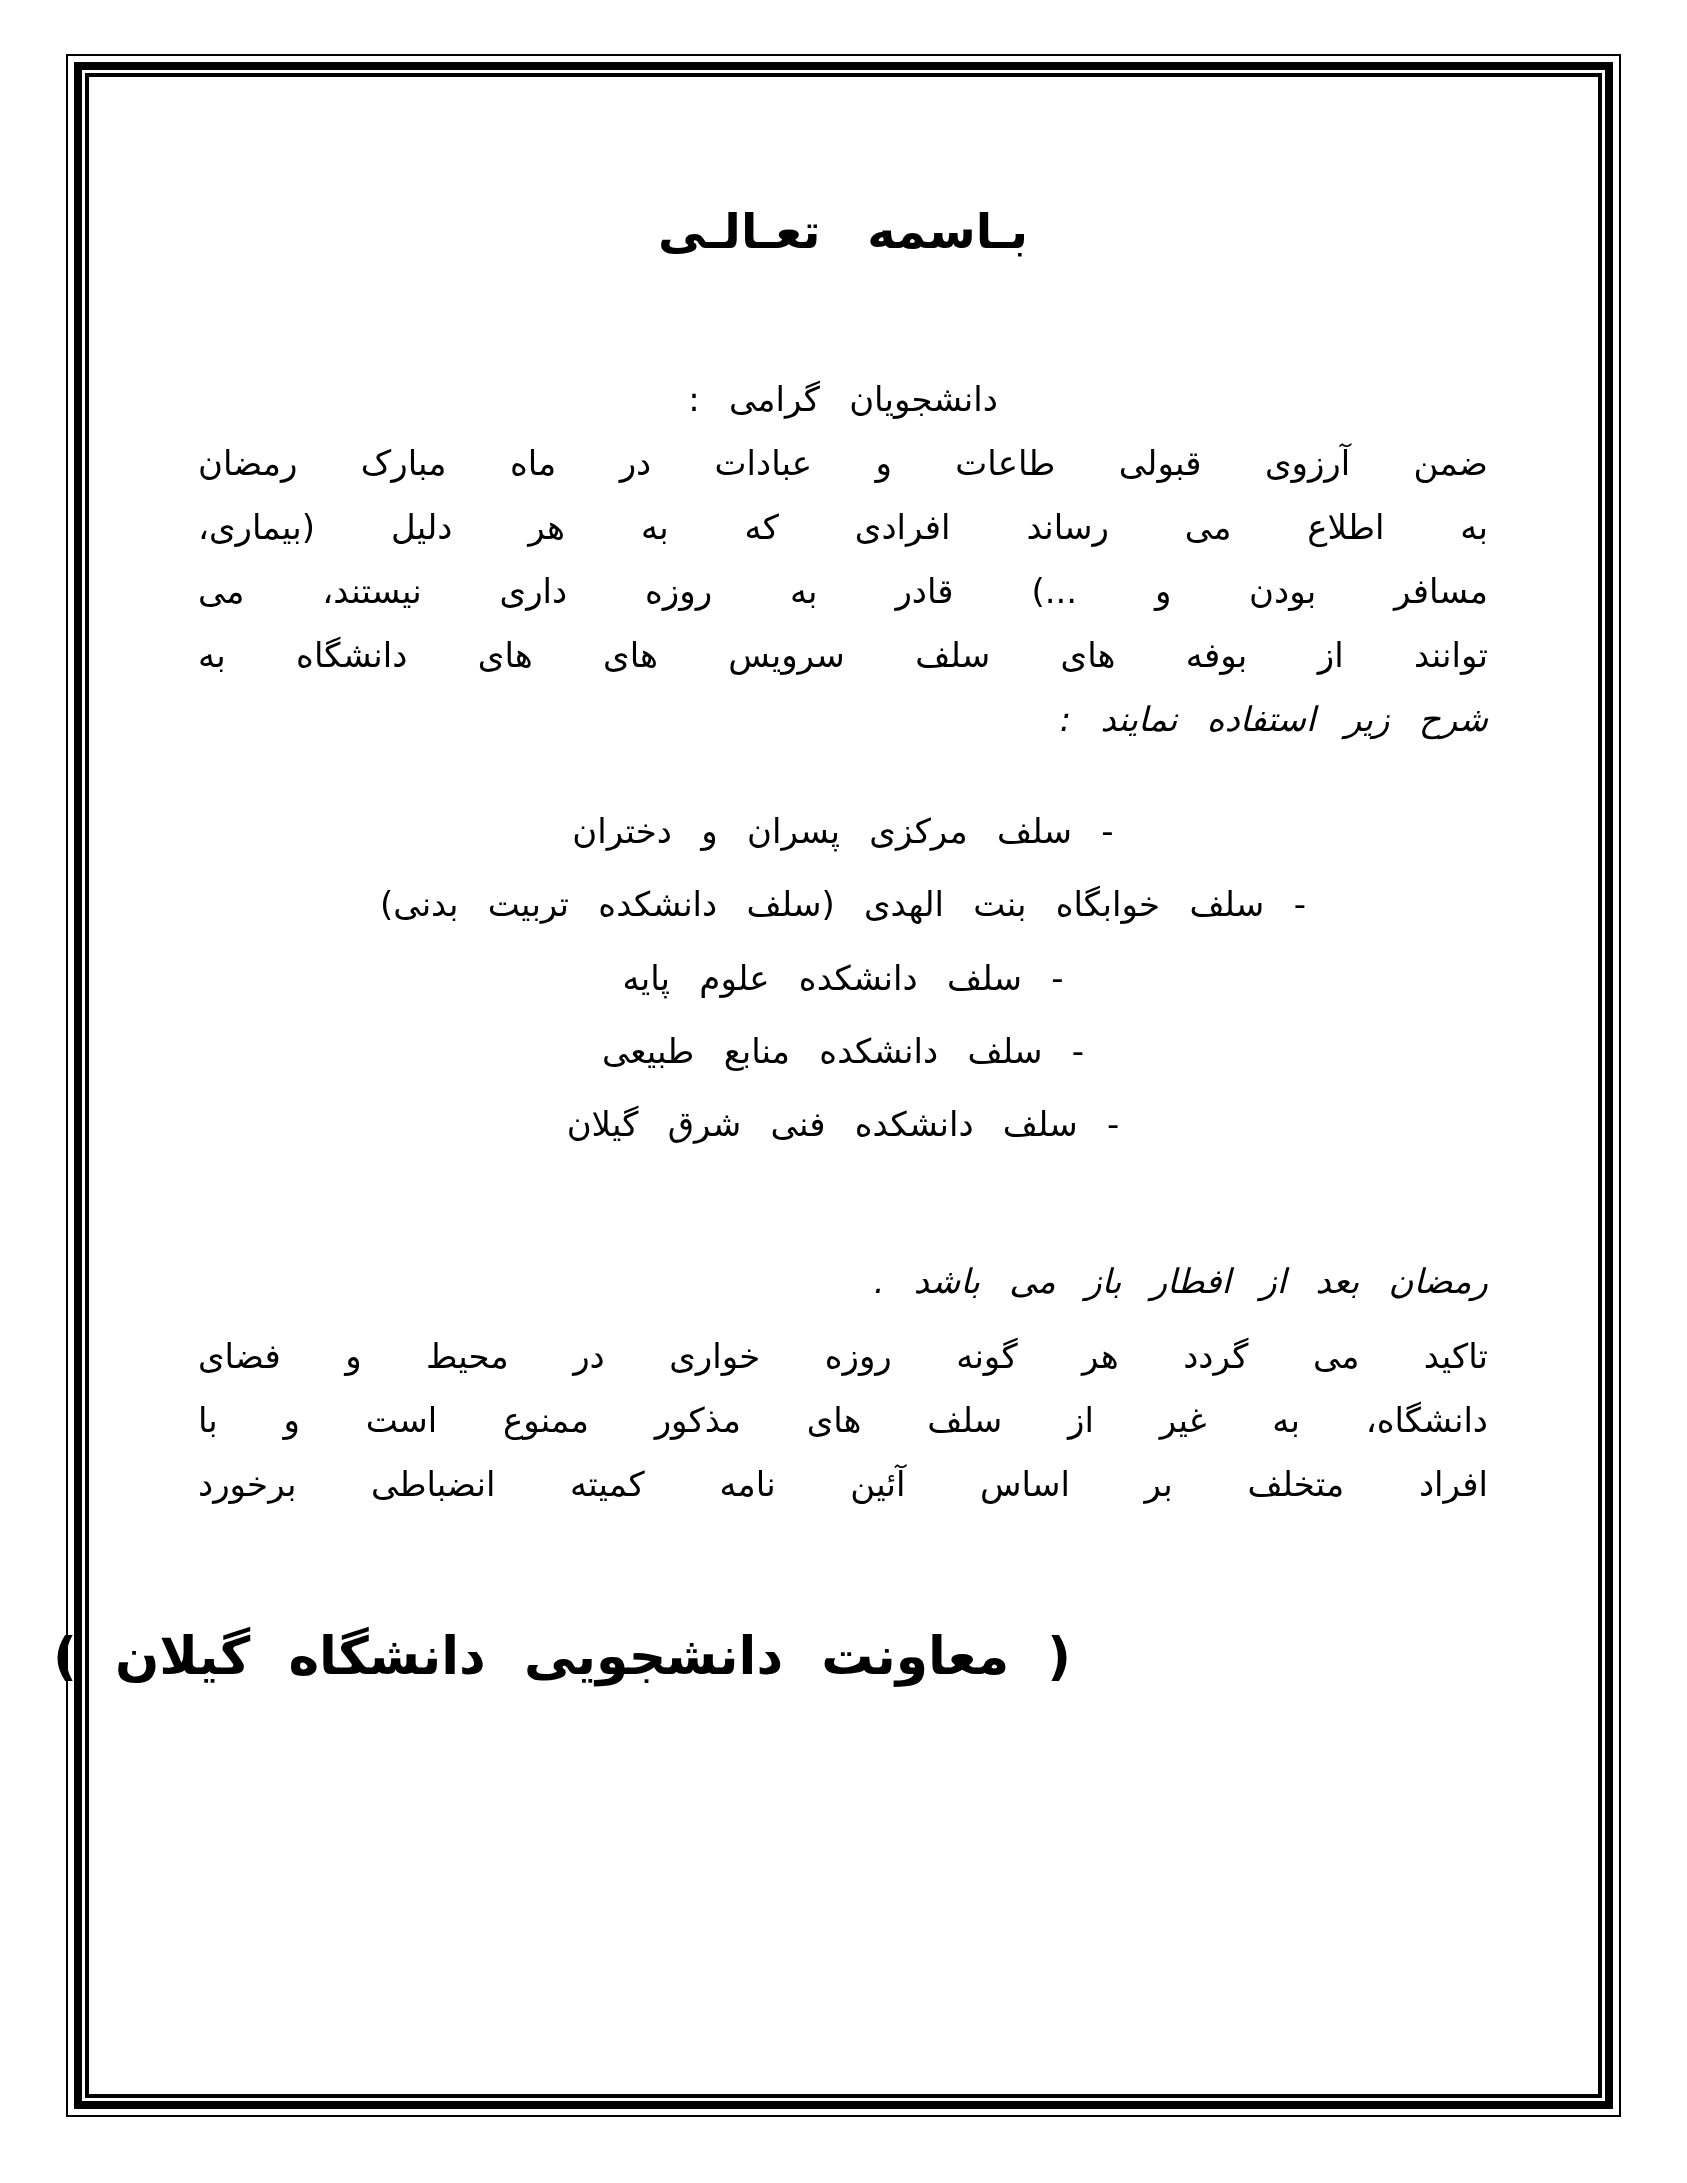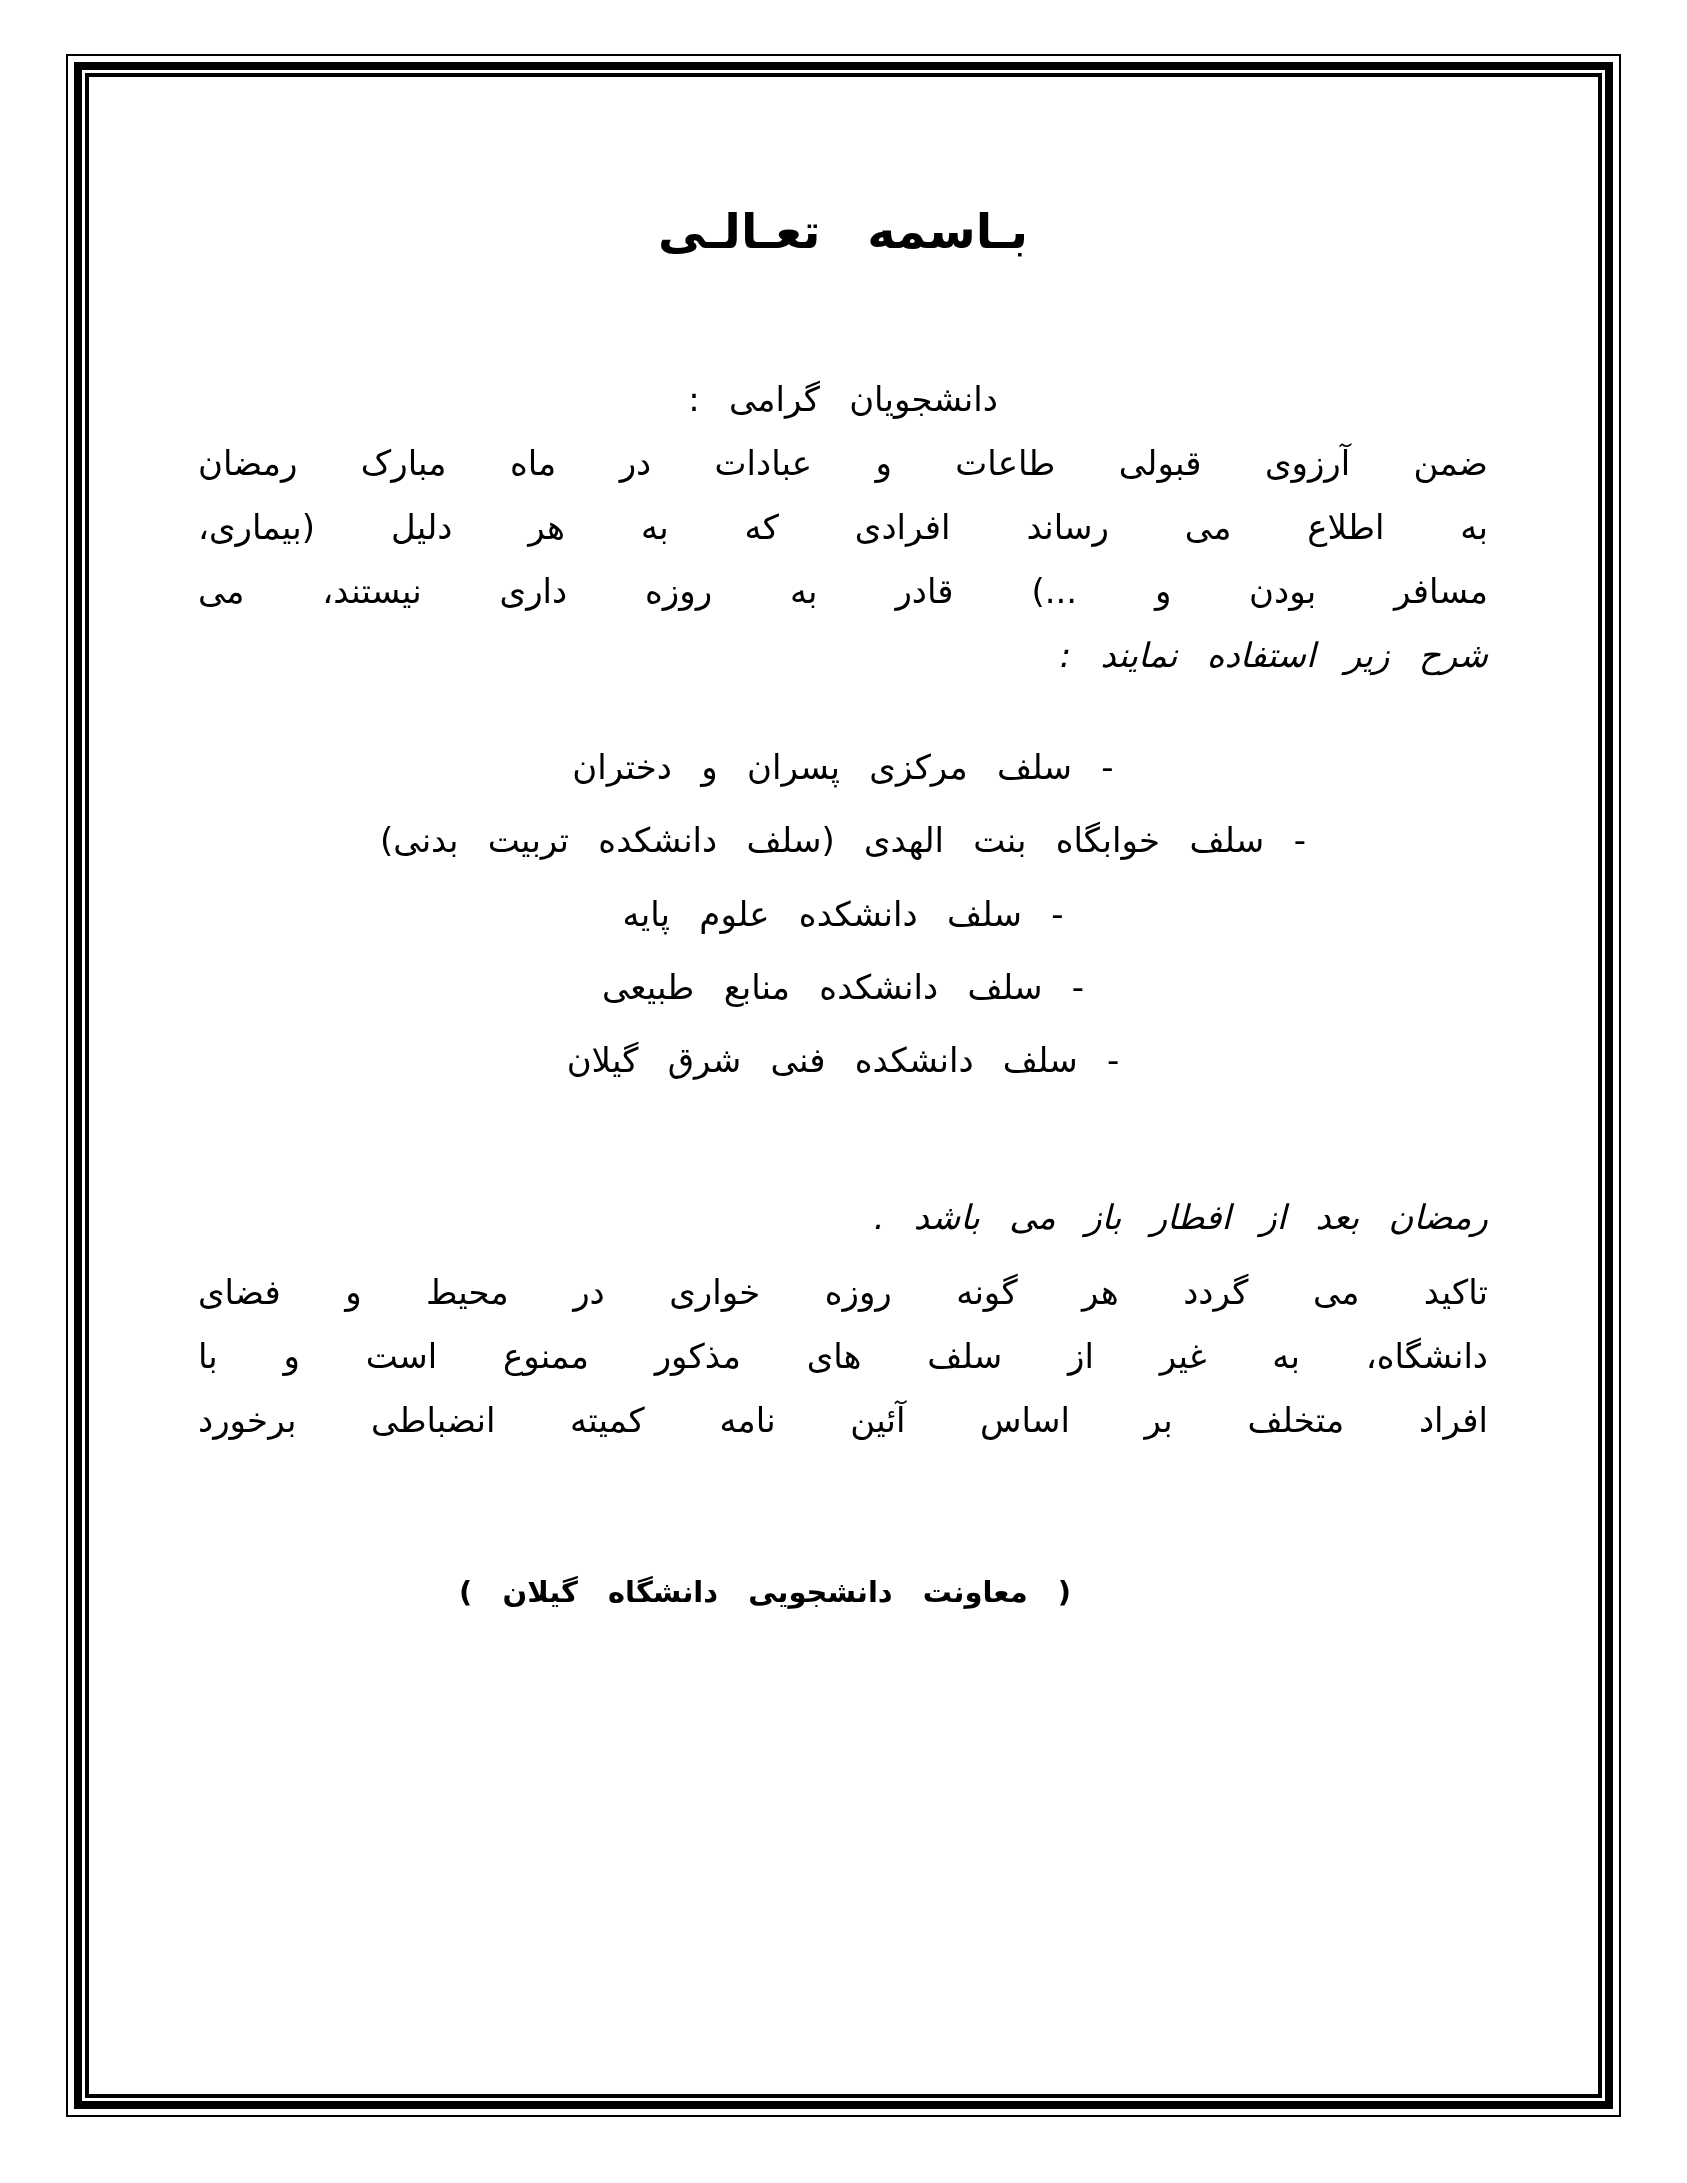--- a/index.html
+++ b/index.html
@@ -17,21 +17,21 @@
          line-height:66px;word-spacing:30px;}
   .greeting{margin-top:103px;font-size:34px;line-height:64px;text-align:center;
             word-spacing:18.5px;}
   .para{font-size:34px;line-height:64px;word-spacing:18.5px;}
   .para .pline{text-align:justify;text-align-last:justify;}
   .para .pline.last-line{text-align:right;text-align-last:auto;font-style:italic;}
   .bullets{margin-top:48px;font-size:34px;line-height:64px;word-spacing:18.5px;}
   .bullets .bline{text-align:center;margin-bottom:9.3px;}
   .p2{margin-top:93px;}
   .p3{margin-top:11.2px;}
-  .signature{margin-top:103px;font-size:29px;font-weight:bold;line-height:74px;
+  .signature{margin-top:103px;font-size:52px;font-weight:bold;line-height:74px;
              text-align:right;padding-left:0;padding-right:417px;word-spacing:20px;
              white-space:nowrap;}
 </style>
 </head>
 <body>
 
 <div class="page">
 
   <div class="frame-outer">
     <div class="frame-mid">
@@ -42,20 +42,21 @@
   <div class="content">
 
     <div class="title">بـاسمه تعـالـی</div>
 
     <div class="greeting">دانشجویان گرامی :</div>
 
     <div class="para p1">
         <div class="pline">ضمن آرزوی قبولی طاعات و عبادات در ماه مبارک رمضان</div>
         <div class="pline">به اطلاع می رساند افرادی که به هر دلیل (بیماری،</div>
         <div class="pline">مسافر بودن و ...) قادر به روزه داری نیستند، می</div>
+        <div class="pline">توانند از بوفه های سلف سرویس های های دانشگاه به</div>
         <div class="pline last-line">شرح زیر استفاده نمایند :</div>
       </div>
 
     <div class="bullets">
         <div class="bline">- سلف مرکزی پسران و دختران</div>
         <div class="bline">- سلف خوابگاه بنت الهدی (سلف دانشکده تربیت بدنی)</div>
         <div class="bline">- سلف دانشکده علوم پایه</div>
         <div class="bline">- سلف دانشکده منابع طبیعی</div>
         <div class="bline last-line">- سلف دانشکده فنی شرق گیلان</div>
       </div>

